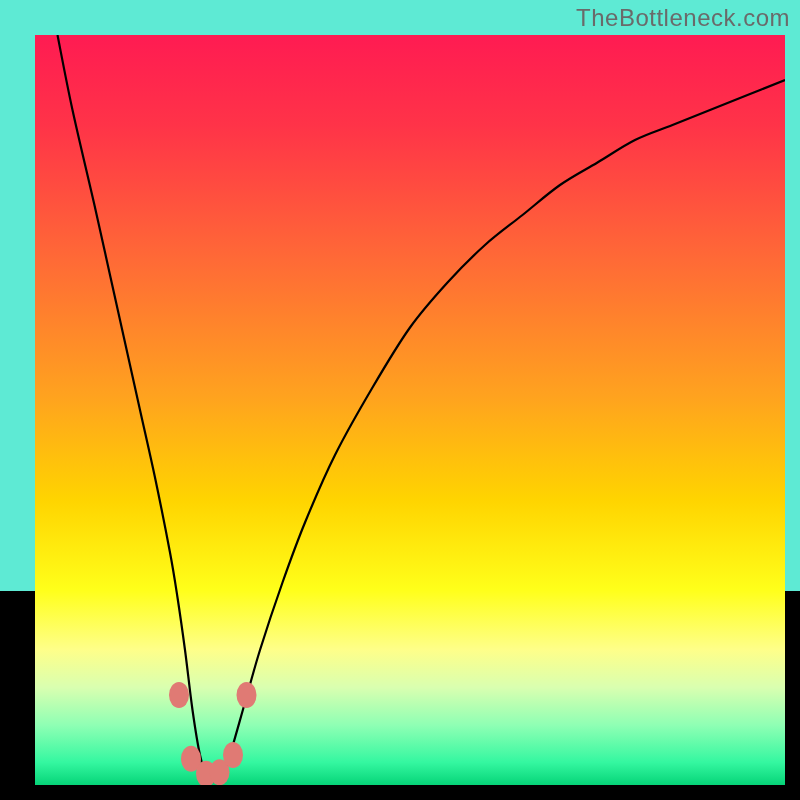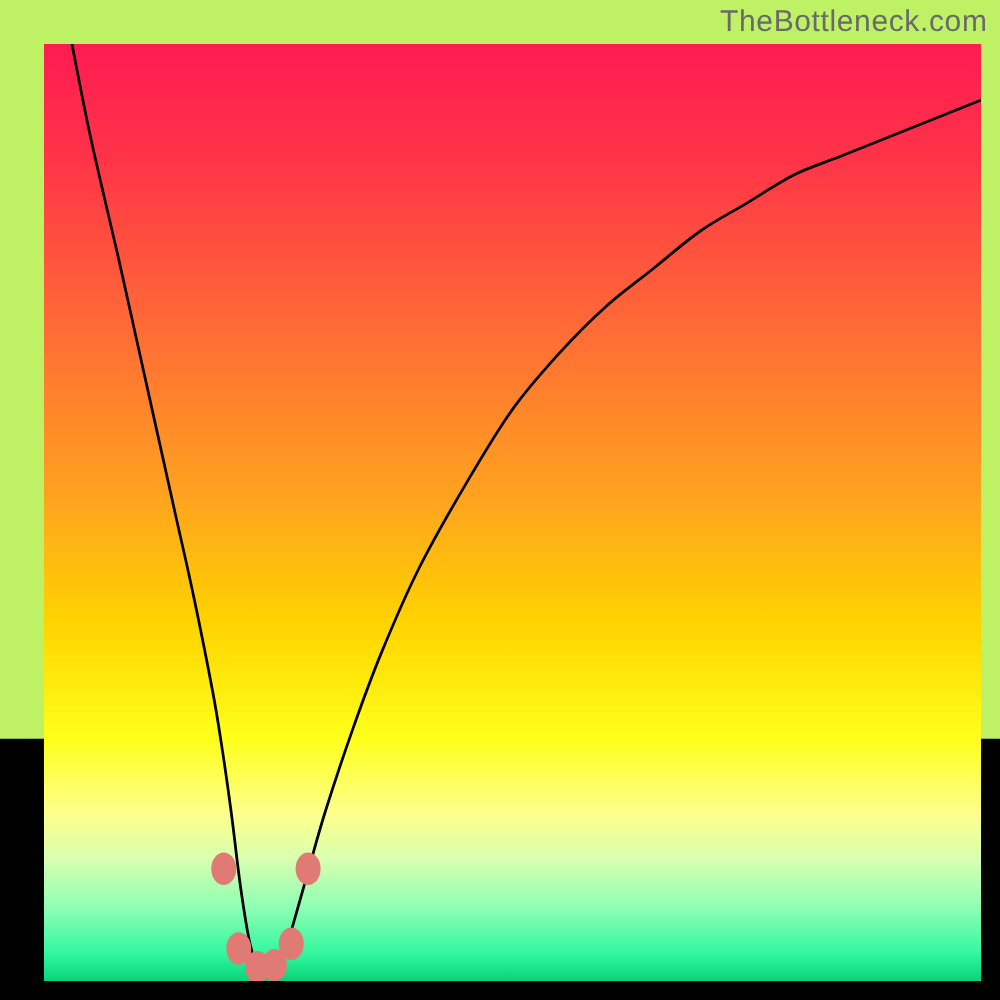--- a/index.html
+++ b/index.html
@@ -10,21 +10,21 @@
     background: #000;
     overflow: hidden;
     font-family: Arial, Helvetica, sans-serif;
   }
   .frame {
     position: absolute;
     left: 0;
     top: 0;
     width: 800px;
     height: 591px;
-    background: #bef264;
+    background: #5eead4;
   }
   .watermark {
     position: absolute;
     top: 4px;
     right: 10px;
     color: #6a6a6a;
     font-size: 24px;
     font-weight: 400;
     letter-spacing: 0.5px;
     z-index: 10;

